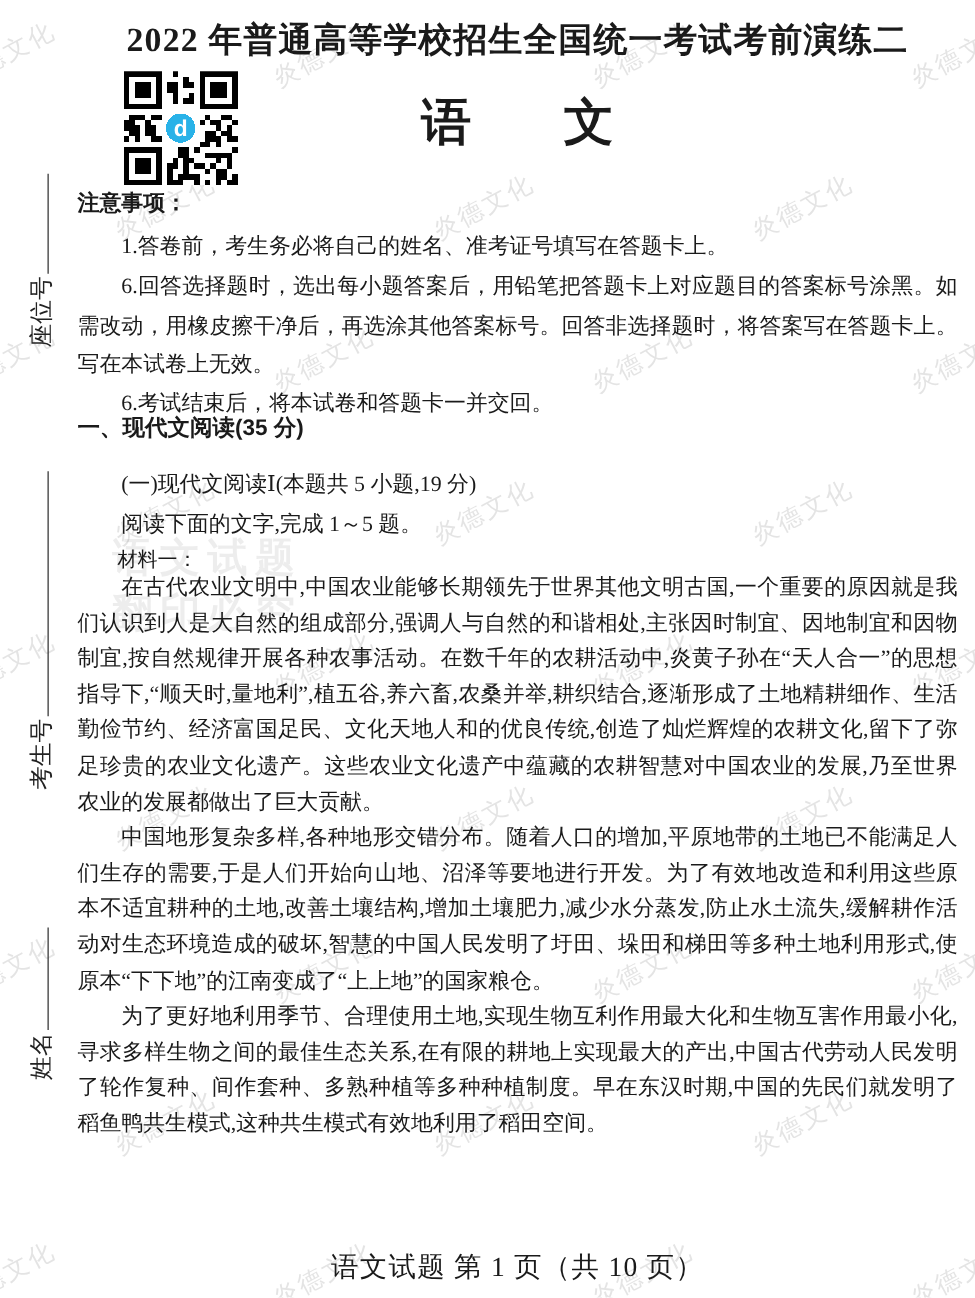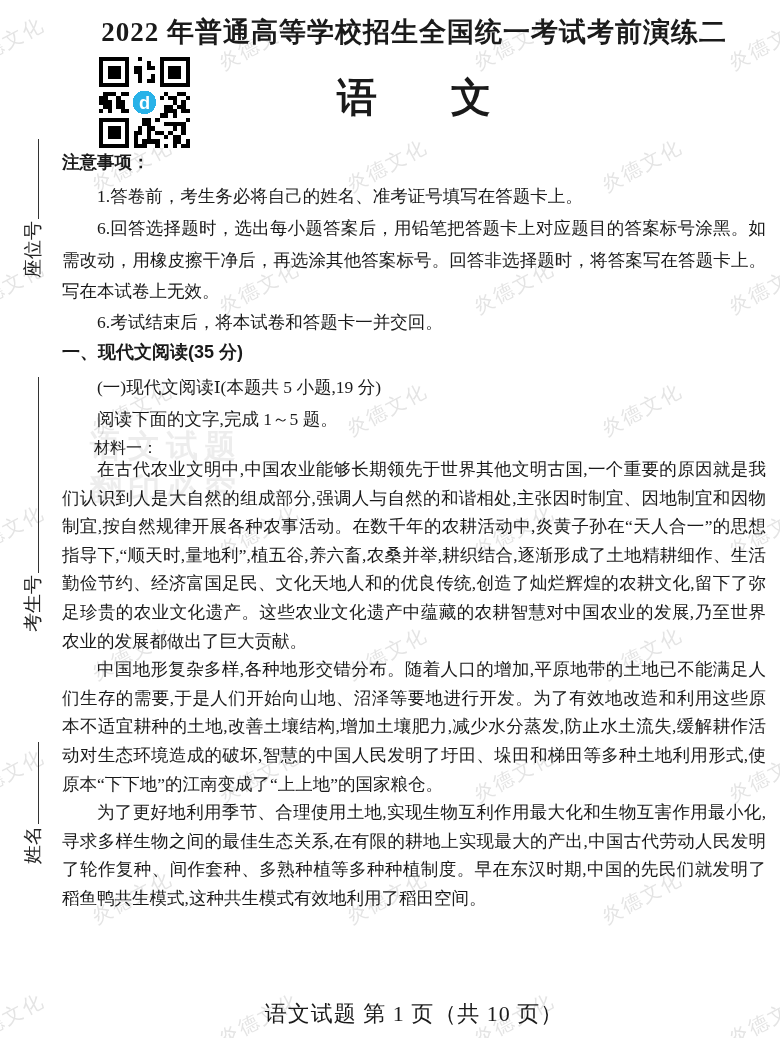--- a/index.html
+++ b/index.html
@@ -48,21 +48,21 @@
   .notice-heading{
     position:absolute;top:150px;left:0;margin:0;
     font-size:17.5px;font-weight:bold;font-family:"Liberation Sans",sans-serif;
   }
   .notice-item{margin:0;position:absolute;left:0;width:100%;
     font-size:17.5px;line-height:31.5px;text-indent:2em;text-align:justify;}
   #notice-1{top:181px;}
   #notice-2{top:213px;}
   #notice-3{top:307px;}
   .part-heading{
-    position:absolute;top:340px;left:0;margin:0;
+    position:absolute;top:330px;left:0;margin:0;
     font-size:18px;font-weight:bold;font-family:"Liberation Sans",sans-serif;
   }
   .sub-heading{position:absolute;top:375px;left:0;margin:0;font-size:17.5px;text-indent:2em;}
   .instruction{position:absolute;top:407px;left:0;margin:0;font-size:17.5px;text-indent:2em;}
   .material-label{position:absolute;top:438px;left:0;margin:0;
     font-size:16px;font-weight:normal;text-indent:2em;
     font-family:"Liberation Sans",sans-serif;}
   #body-text{position:absolute;top:455px;left:0;width:100%;}
   #body-text p{margin:0;font-size:17.5px;line-height:28.6px;text-indent:2em;text-align:justify;}
   .page-footer{

